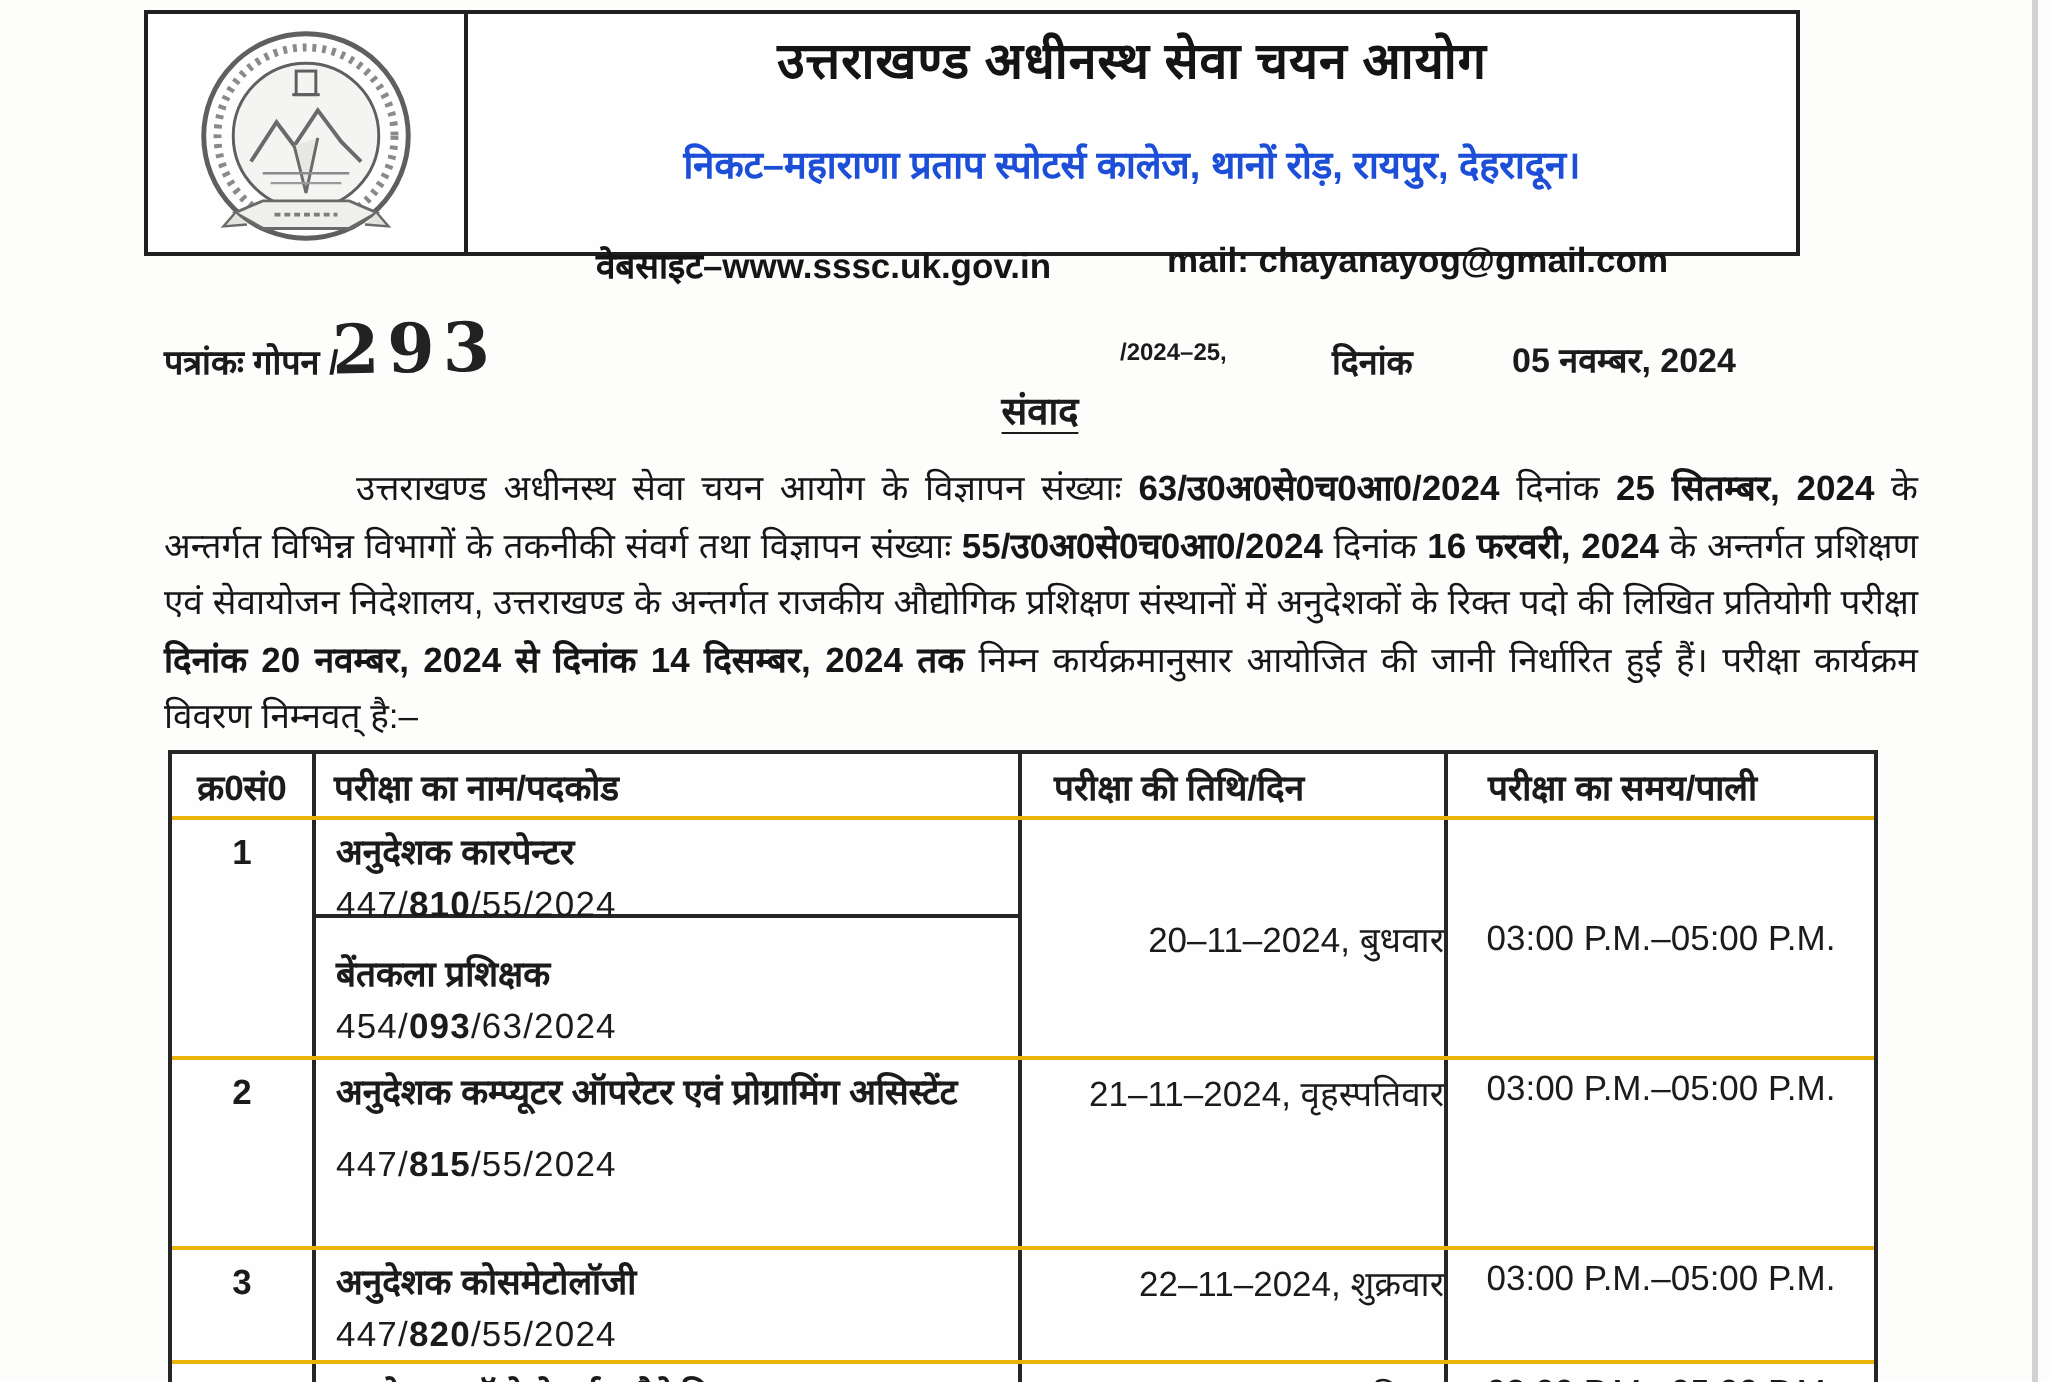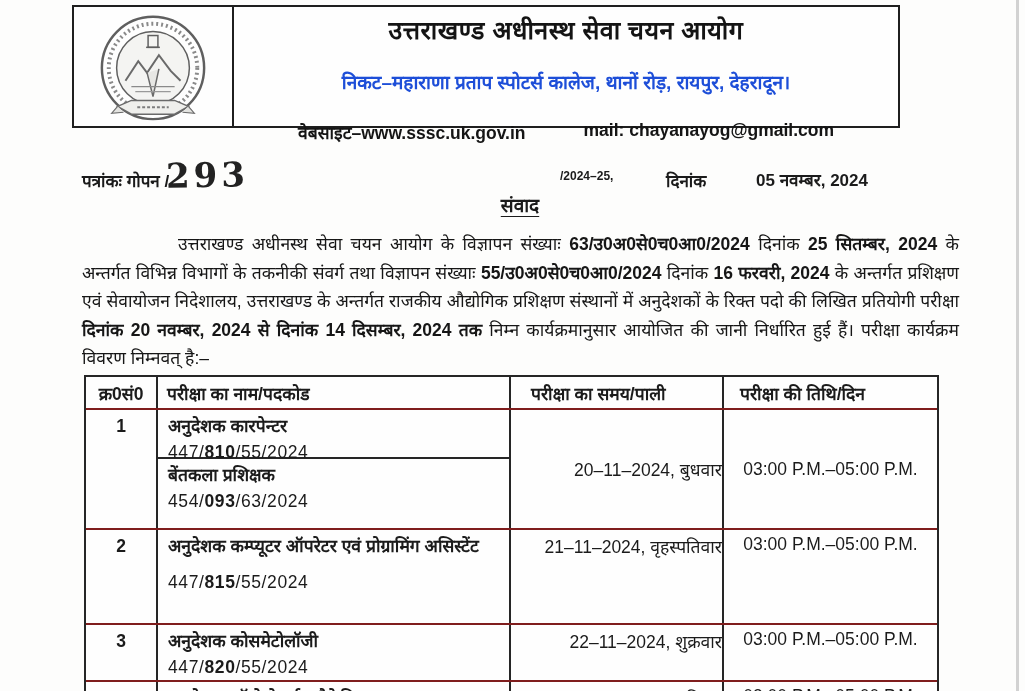--- a/index.html
+++ b/index.html
@@ -59,21 +59,21 @@
     font-size:17.5px; line-height:28.6px; text-align:justify;
     text-indent:96px; font-weight:500; color:#161616;
   }
   .body-para b { font-weight:bold; }
   
   .tbl {
     position:absolute; left:84px; top:375px; width:855px;
     border:2px solid #262626; background:#fefefe;
     font-size:17.5px;
   }
-  .tr { display:flex; border-bottom:2px solid #7f1d1d; }
+  .tr { display:flex; border-bottom:2px solid #eab308; }
   .tr:last-child { border-bottom:none; }
   .td { border-right:2px solid #262626; overflow:hidden; }
   .td:last-child { border-right:none; }
   .c1 { width:72px; display:flex; justify-content:center; }
   .c2 { width:353px; }
   .c3 { width:213px; display:flex; justify-content:flex-end; }
   .c4 { flex:1; display:flex; justify-content:center; }
   .tr.head { height:33px; font-weight:bold; }
   .tr.head .td { display:flex; align-items:center; }
   .tr.head .c1 { justify-content:center; }
@@ -83,21 +83,21 @@
   .r1 { height:120px; }
   .r2 { height:95px; }
   .r3 { height:57px; }
   .r4 { height:40px; }
   .sn { padding-top:6px; font-weight:600; }
   .v-center { align-items:center; }
   .v-top { align-items:flex-start; padding-top:4px; }
   .subcell { display:flex; flex-direction:column; height:100%; }
   .subrow { padding:4px 6px 0 10px; }
   .subrow.first { height:49px; border-bottom:2px solid #262626; }
-  .subrow.second { flex:1; }
+  .subrow.second { flex:1;margin-top:12px; }
   .post-name { line-height:25px; font-weight:600; }
   .post-code { line-height:24px; margin-top:1px; letter-spacing:0.6px; font-weight:500; }
   .post-code b { font-weight:bold; }
   .namecell { padding:4px 8px 0 10px; }
   .namecell .post-code.gap { margin-top:11px; }
   .datetxt, .timetxt { white-space:nowrap; font-weight:500; }
 </style>
 </head>
 <body>
 
@@ -142,22 +142,22 @@
   <span>संवाद</span>
 </div>
 
 <div class="body-para"><span>उत्तराखण्ड अधीनस्थ सेवा चयन आयोग के विज्ञापन संख्याः </span><b>63/उ0अ0से0च0आ0/2024</b><span> दिनांक </span><b>25 सितम्बर, 2024</b><span> के अन्तर्गत विभिन्न विभागों के तकनीकी संवर्ग तथा विज्ञापन संख्याः </span><b>55/उ0अ0से0च0आ0/2024</b><span> दिनांक </span><b>16 फरवरी, 2024</b><span> के अन्तर्गत प्रशिक्षण एवं सेवायोजन निदेशालय, उत्तराखण्ड के अन्तर्गत राजकीय औद्योगिक प्रशिक्षण संस्थानों में अनुदेशकों के रिक्त पदो की लिखित प्रतियोगी परीक्षा </span><b>दिनांक 20 नवम्बर, 2024 से दिनांक 14 दिसम्बर, 2024 तक</b><span> निम्न कार्यक्रमानुसार आयोजित की जानी निर्धारित हुई हैं। परीक्षा कार्यक्रम विवरण निम्नवत् है:–</span></div>
 
 <div class="tbl">
 
   <div class="tr head">
     <div class="td c1">क्र0सं0</div>
     <div class="td c2">परीक्षा का नाम/पदकोड</div>
+    <div class="td c3">परीक्षा की तिथि/दिन</div>
     <div class="td c4">परीक्षा का समय/पाली</div>
-    <div class="td c3">परीक्षा की तिथि/दिन</div>
   </div>
 
   <div class="tr r1">
     <div class="td c1">
         <span class="sn">1</span>
       </div>
     <div class="td c2">
       <div class="subcell">
         <div class="subrow first">
           <div class="post-name">अनुदेशक कारपेन्टर</div>

